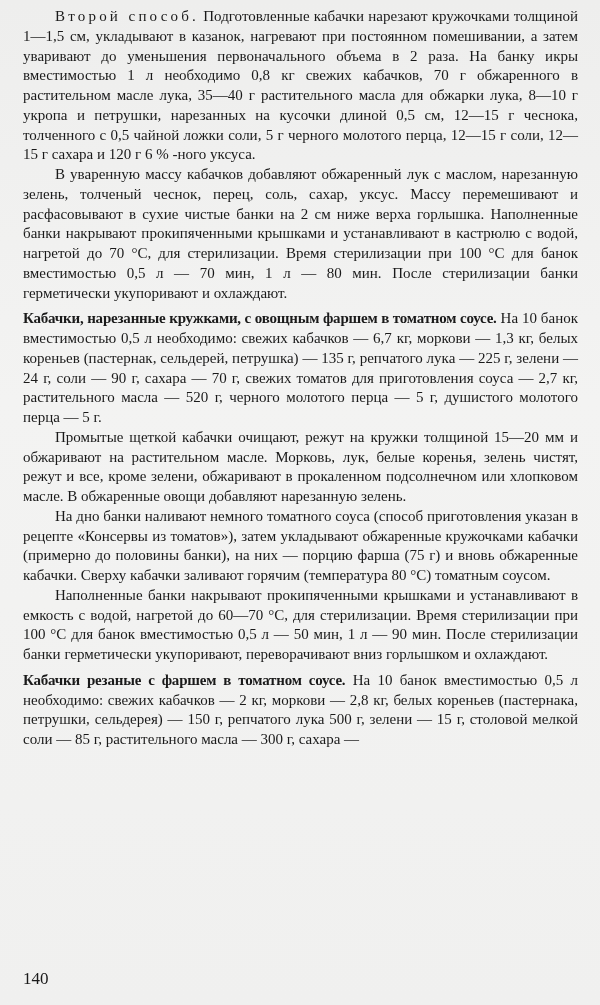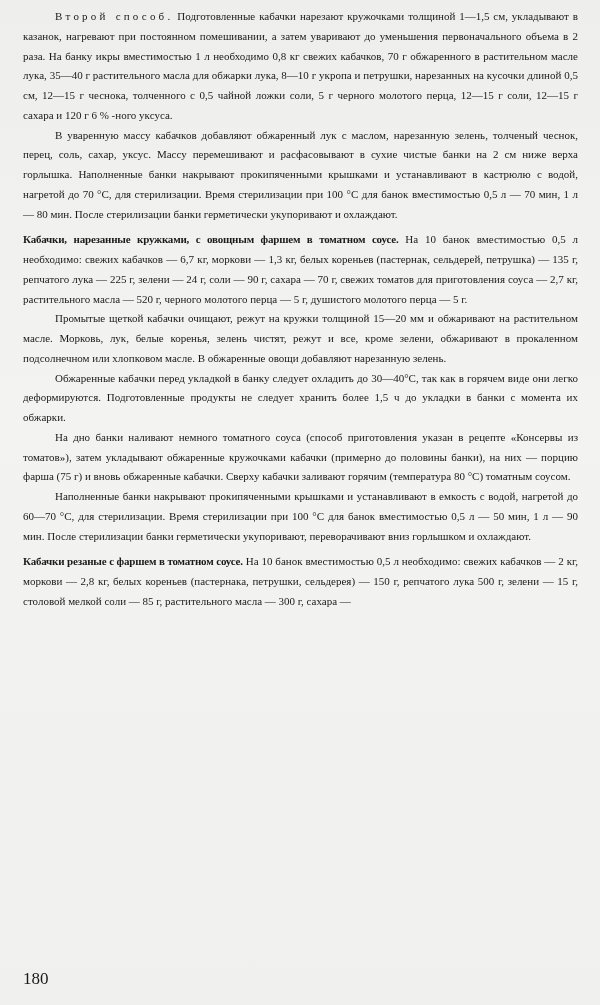--- a/index.html
+++ b/index.html
@@ -13,21 +13,21 @@
       overflow: hidden;
       position: relative;
       background: linear-gradient(180deg, #eeeeed 0%, #f3f3f2 40%, #f0f0ef 100%);
     }
     .page {
       position: absolute;
       left: 23px;
       top: 7px;
       width: 555px;
       font-family: "Liberation Serif", "DejaVu Serif", serif;
-      font-size: 11px;
+      font-size: 15px;
       line-height: 19.75px;
       color: #1a1a1a;
       text-align: justify;
       hyphens: manual;
     }
     .page p {
       margin: 0;
       text-indent: 32px;
     }
     .page p.noindent {
@@ -61,24 +61,23 @@
 <div class="page">
 
   <div class="section">
     <p><span class="spaced">Второй способ.</span><span> Подготовленные кабачки нарезают кружочками толщиной 1—1,5 см, укладывают в казанок, нагревают при постоянном помешивании, а затем уваривают до уменьшения первоначального объема в 2 раза. На банку икры вместимостью 1 л необходимо 0,8 кг свежих кабачков, 70 г обжаренного в растительном масле лука, 35—40 г растительного масла для обжарки лука, 8—10 г укропа и петрушки, нарезанных на кусочки длиной 0,5 см, 12—15 г чеснока, толченного с 0,5 чайной ложки соли, 5 г черного молотого перца, 12—15 г соли, 12—15 г сахара и 120 г 6 % -ного уксуса.</span></p>
     <p>В уваренную массу кабачков добавляют обжаренный лук с маслом, нарезанную зелень, толченый чеснок, перец, соль, сахар, уксус. Массу перемешивают и расфасовывают в сухие чистые банки на 2 см ниже верха горлышка. Наполненные банки накрывают прокипяченными крышками и устанавливают в кастрюлю с водой, нагретой до 70 °С, для стерилизации. Время стерилизации при 100 °С для банок вместимостью 0,5 л — 70 мин, 1 л — 80 мин. После стерилизации банки герметически укупоривают и охлаждают.</p>
   </div>
 
   <div class="section gap-top">
     <p class="noindent"><span class="recipe-title">Кабачки, нарезанные кружками, с овощным фаршем в томатном соусе.</span><span> На 10 банок вместимостью 0,5 л необходимо: свежих кабачков — 6,7 кг, моркови — 1,3 кг, белых кореньев (пастернак, сельдерей, петрушка) — 135 г, репчатого лука — 225 г, зелени — 24 г, соли — 90 г, сахара — 70 г, свежих томатов для приготовления соуса — 2,7 кг, растительного масла — 520 г, черного молотого перца — 5 г, душистого молотого перца — 5 г.</span></p>
     <p>Промытые щеткой кабачки очищают, режут на кружки толщиной 15—20 мм и обжаривают на растительном масле. Морковь, лук, белые коренья, зелень чистят, режут и все, кроме зелени, обжаривают в прокаленном подсолнечном или хлопковом масле. В обжаренные овощи добавляют нарезанную зелень.</p>
-    <p>Обжаренные кабачки перед укладкой в банку следует охладить до 30—40°С, так как в горячем виде они легко деформируются. Подготовленные продукты не следует хранить более 1,5 ч до укладки в банки с момента их обжарки.</p>
     <p>На дно банки наливают немного томатного соуса (способ приготовления указан в рецепте «Консервы из томатов»), затем укладывают обжаренные кружочками кабачки (примерно до половины банки), на них — порцию фарша (75 г) и вновь обжаренные кабачки. Сверху кабачки заливают горячим (температура 80 °С) томатным соусом.</p>
     <p>Наполненные банки накрывают прокипяченными крышками и устанавливают в емкость с водой, нагретой до 60—70 °С, для стерилизации. Время стерилизации при 100 °С для банок вместимостью 0,5 л — 50 мин, 1 л — 90 мин. После стерилизации банки герметически укупоривают, переворачивают вниз горлышком и охлаждают.</p>
   </div>
 
   <div class="section gap-top">
     <p class="noindent"><span class="recipe-title">Кабачки резаные с фаршем в томатном соусе.</span><span> На 10 банок вместимостью 0,5 л необходимо: свежих кабачков — 2 кг, моркови — 2,8 кг, белых кореньев (пастернака, петрушки, сельдерея) — 150 г, репчатого лука 500 г, зелени — 15 г, столовой мелкой соли — 85 г, растительного масла — 300 г, сахара —</span></p>
   </div>
 
 </div>
 
-<div class="page-number">180</div>
+<div class="page-number">140</div>
 
 </body></html>

